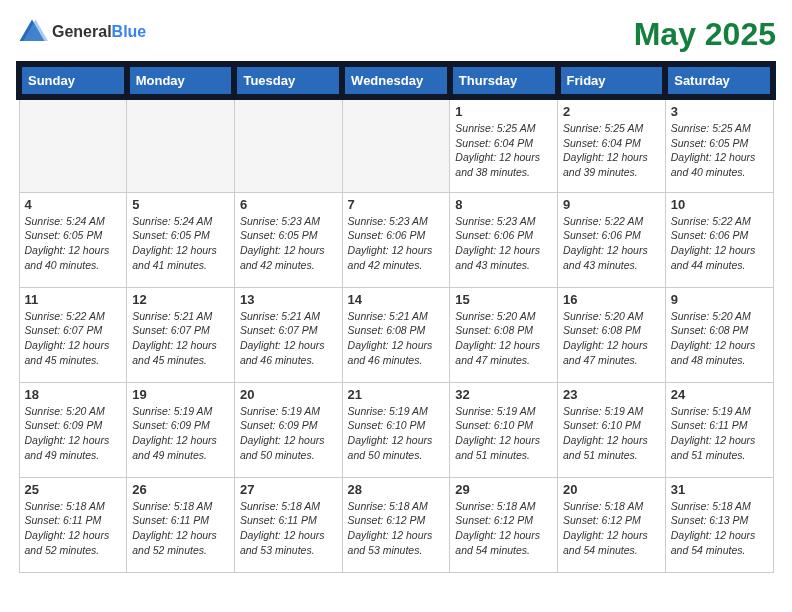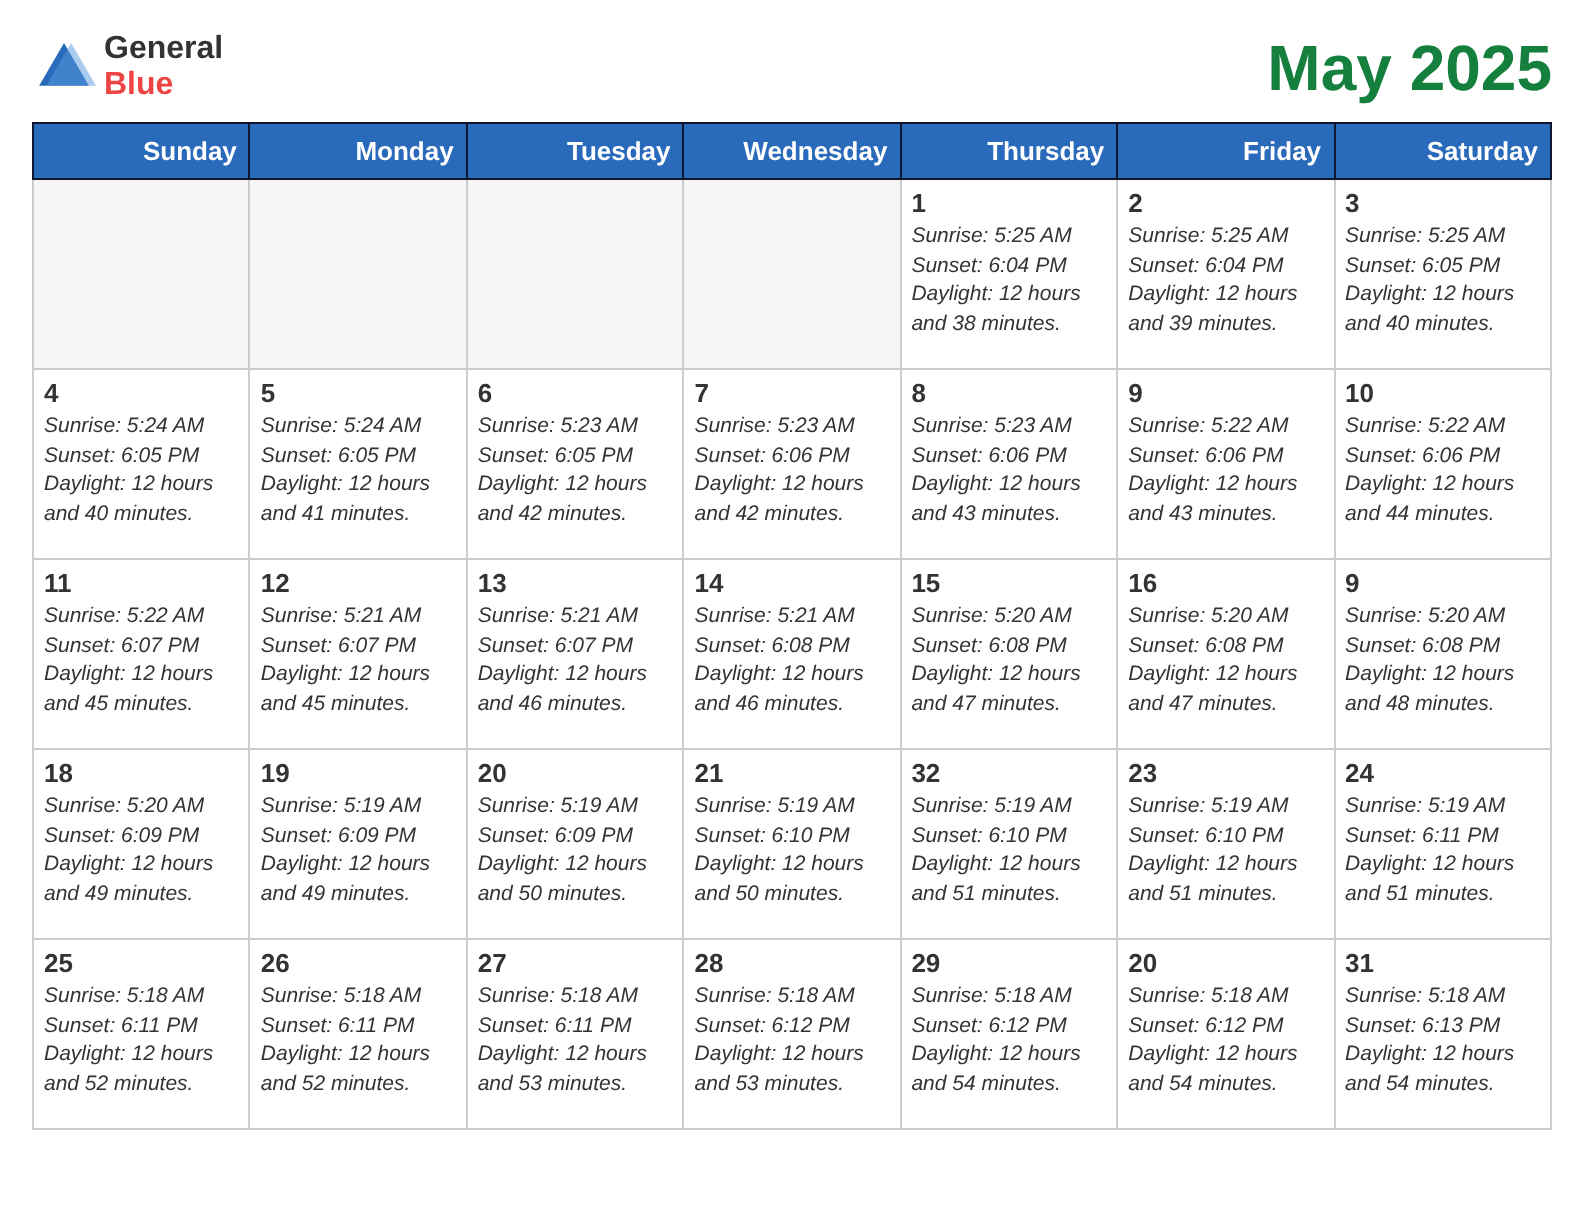--- a/index.html
+++ b/index.html
@@ -16,32 +16,32 @@
       align-items: flex-start;
       margin-bottom: 8px;
     }
     .logo {
       display: flex;
       align-items: center;
       gap: 4px;
     }
     .logo-text {
       display: flex;
-      flex-direction: column;
+      flex-direction: row;
       line-height: 1.1;
     }
     .logo-general {
       font-size: 16px;
       font-weight: bold;
       color: #333;
     }
     .logo-blue {
       font-size: 16px;
       font-weight: bold;
-      color: #ef4444;
+      color: #3b82f6;
     }
     .logo-icon {
       width: 32px;
       height: 32px;
     }
     .title-area {
       text-align: right;
     }
     .month-title {
       font-size: 32px;
@@ -53,25 +53,25 @@
       color: #555;
     }
     table {
       width: 100%;
       border-collapse: collapse;
       table-layout: fixed;
     }
     th {
       background-color: #2a6abb;
       color: #fff;
-      text-align: right;
+      text-align: left;
       padding: 6px 6px;
       font-size: 13px;
       font-weight: bold;
-      border: 1px solid #0f172a;
+      border: 6px solid #0f172a;
     }
     td {
       border: 1px solid #ccc;
       vertical-align: top;
       padding: 4px 5px;
       height: 95px;
       background: #fff;
       font-size: 10.5px;
       color: #333;
     }

